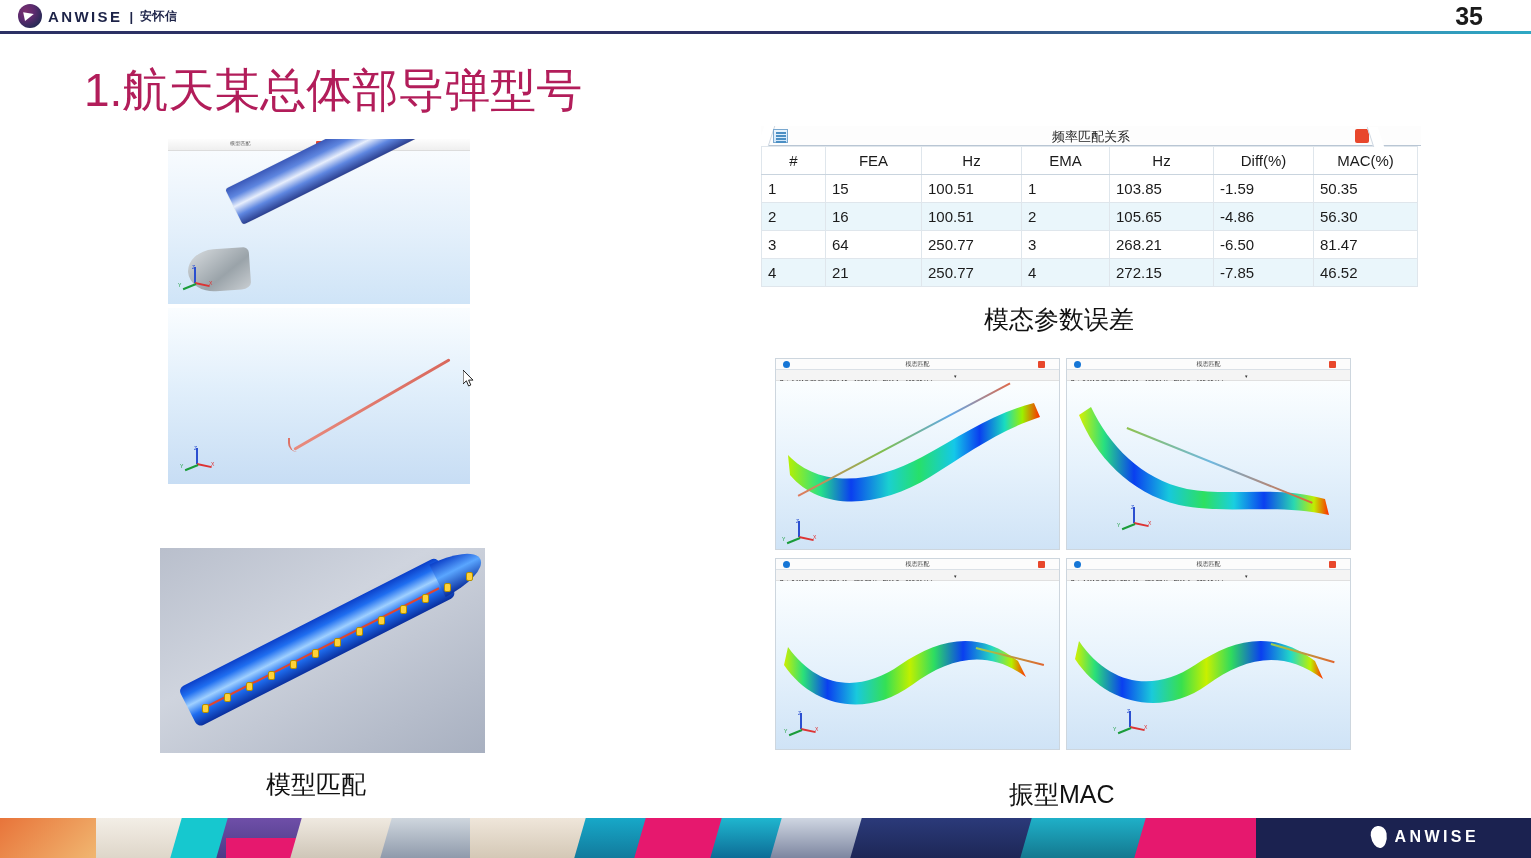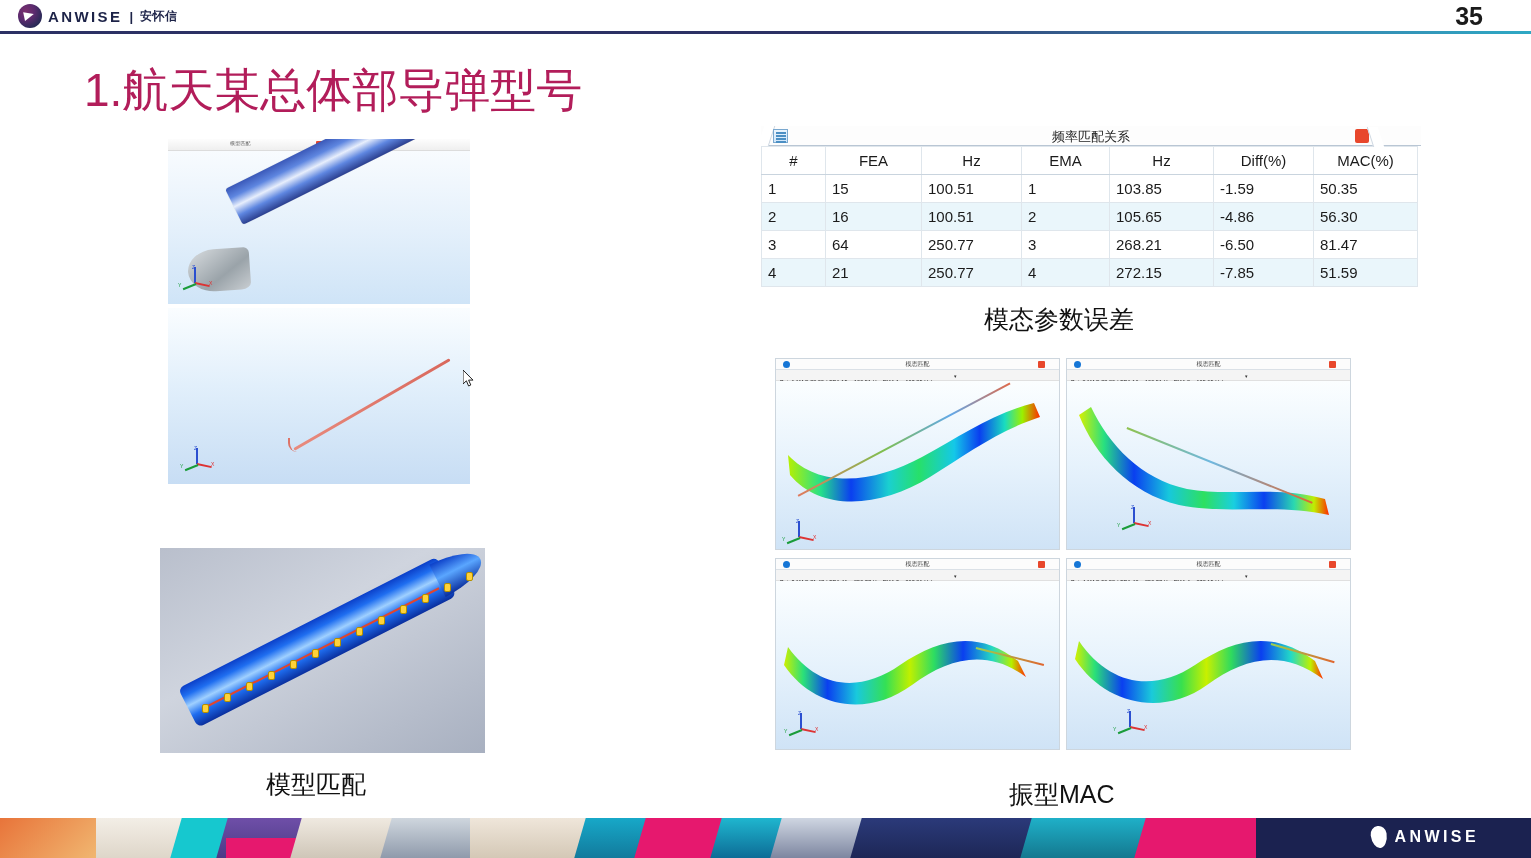--- a/index.html
+++ b/index.html
@@ -292,21 +292,21 @@
           <td>-6.50</td>
           <td>81.47</td>
         </tr>
         <tr class="alt">
           <td>4</td>
           <td>21</td>
           <td>250.77</td>
           <td>4</td>
           <td>272.15</td>
           <td>-7.85</td>
-          <td>51.59</td>
+          <td>46.52</td>
         </tr>
       </tbody>
     </table>
   </div>
 
   <div class="cap cap-err">模态参数误差</div>
 
   <div class="macgrid">
 
     <div class="macpanel mp-tl">

